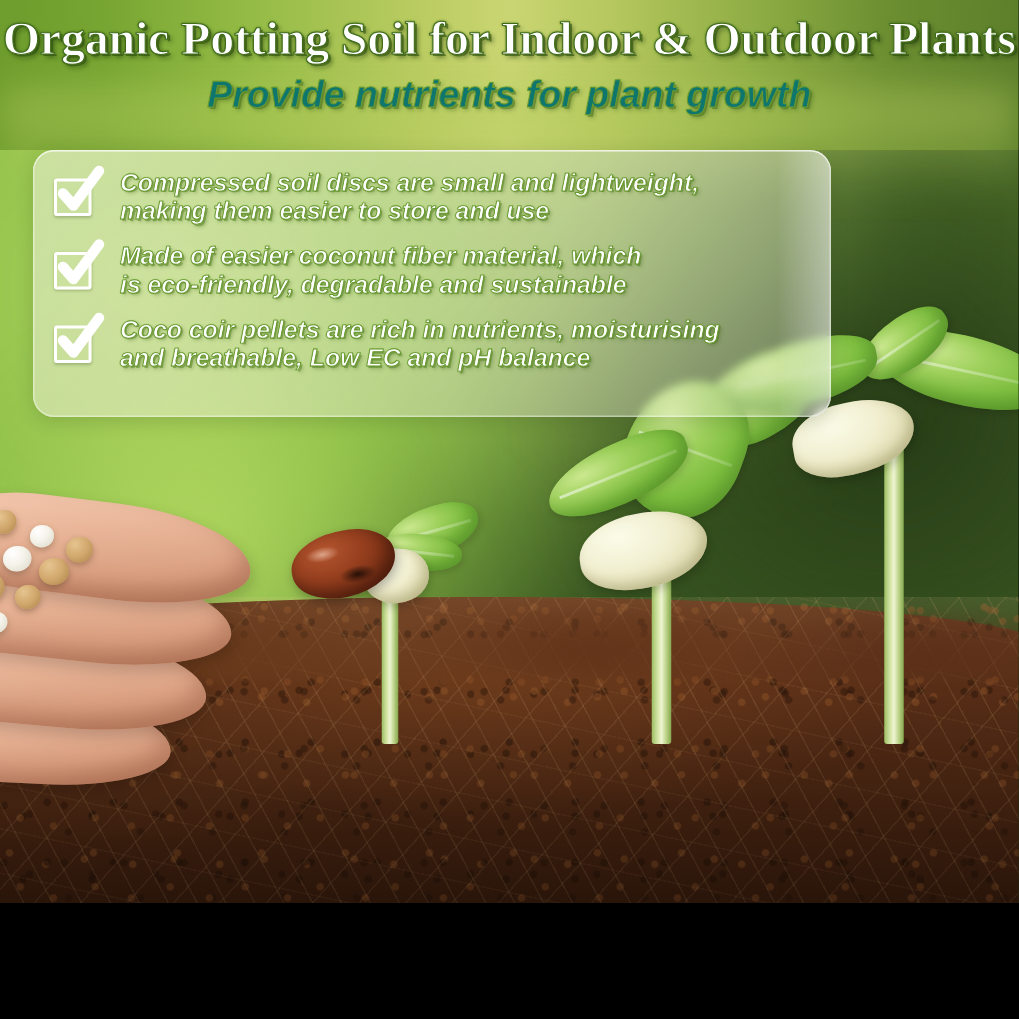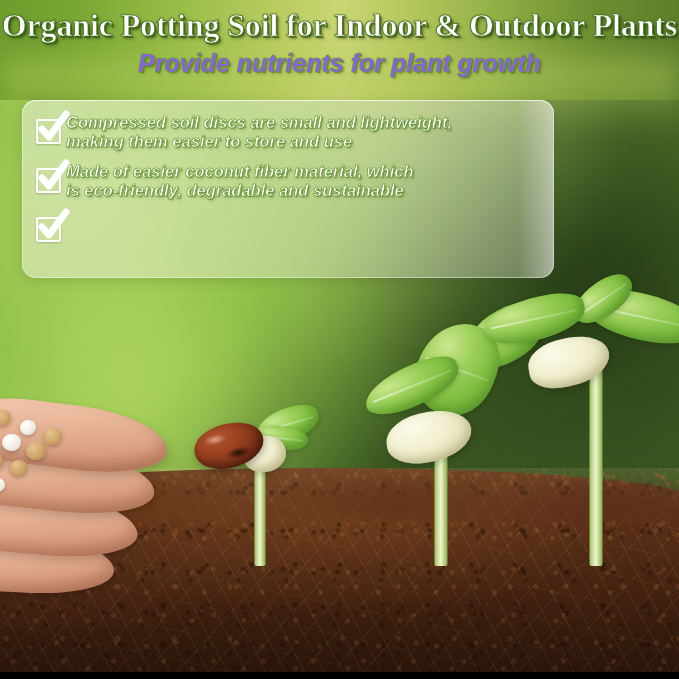--- a/index.html
+++ b/index.html
@@ -1,20 +1,20 @@
 <!DOCTYPE html>
 <html><head>
 <meta charset="utf-8">
 <style>
   * { margin:0; padding:0; box-sizing:border-box; }
   html,body { width:679px; height:679px; overflow:hidden; background:#000; }
 
   .stage {
     position:relative;
-    width:679px; height:672px;
+    width:679px; height:602px;
     font-family:"Liberation Sans", sans-serif;
     overflow:hidden;
   }
 
   
   .photo { position:absolute; inset:0; overflow:hidden; }
 
   
   .bg-base {
     position:absolute; inset:-40px;
@@ -218,21 +218,21 @@
       1.6px 1.6px 0 rgba(40,70,15,.55),
       2.6px 2.6px 3px rgba(30,55,10,.45);
     white-space:nowrap;
   }
   .subtitle {
     position:absolute; left:0; right:0; top:49px;
     text-align:center;
     font-style:italic;
     font-weight:bold;
     font-size:25px;
-    color:#8b5cf6;
+    color:#0f766e;
     -webkit-text-stroke:0.6px #6a9a2e;
     text-shadow:
       0 0 1px #6a9a2e,
       1.4px 1.4px 0 rgba(70,110,30,.5),
       2.2px 2.2px 3px rgba(50,85,20,.4);
     white-space:nowrap;
   }
 
   
   .panel {
@@ -255,20 +255,21 @@
   .panel-sheen {
     position:absolute; right:0; top:0; width:36px; height:100%;
     background:linear-gradient(90deg, rgba(255,255,255,0) 0%, rgba(255,255,255,.42) 100%);
     pointer-events:none;
   }
 
   .feature-row {
     position:relative;
     display:flex;
     align-items:flex-start;
+    gap:14px;
     padding:0 16px 0 14px;
     margin-bottom:10px;
   }
 
   .check {
     position:relative;
     flex:0 0 auto;
     width:30px; height:30px;
     margin-top:4px;
   }
@@ -410,16 +411,18 @@
 is eco-friendly, degradable and sustainable</span>
     </div>
 
     <div class="feature-row">
       <span class="check">
         <span class="box"></span>
         <svg viewBox="0 0 33 33" aria-hidden="true">
           <path d="M5 17 L12 25 L29 2" fill="none" stroke="#ffffff" stroke-width="7" stroke-linecap="round" stroke-linejoin="round"></path>
         </svg>
       </span>
+      <span class="feature-text">Coco coir pellets are rich in nutrients, moisturising
+and breathable, Low EC and pH balance</span>
     </div>
   </div>
 
 </div>
 
 </body></html>

